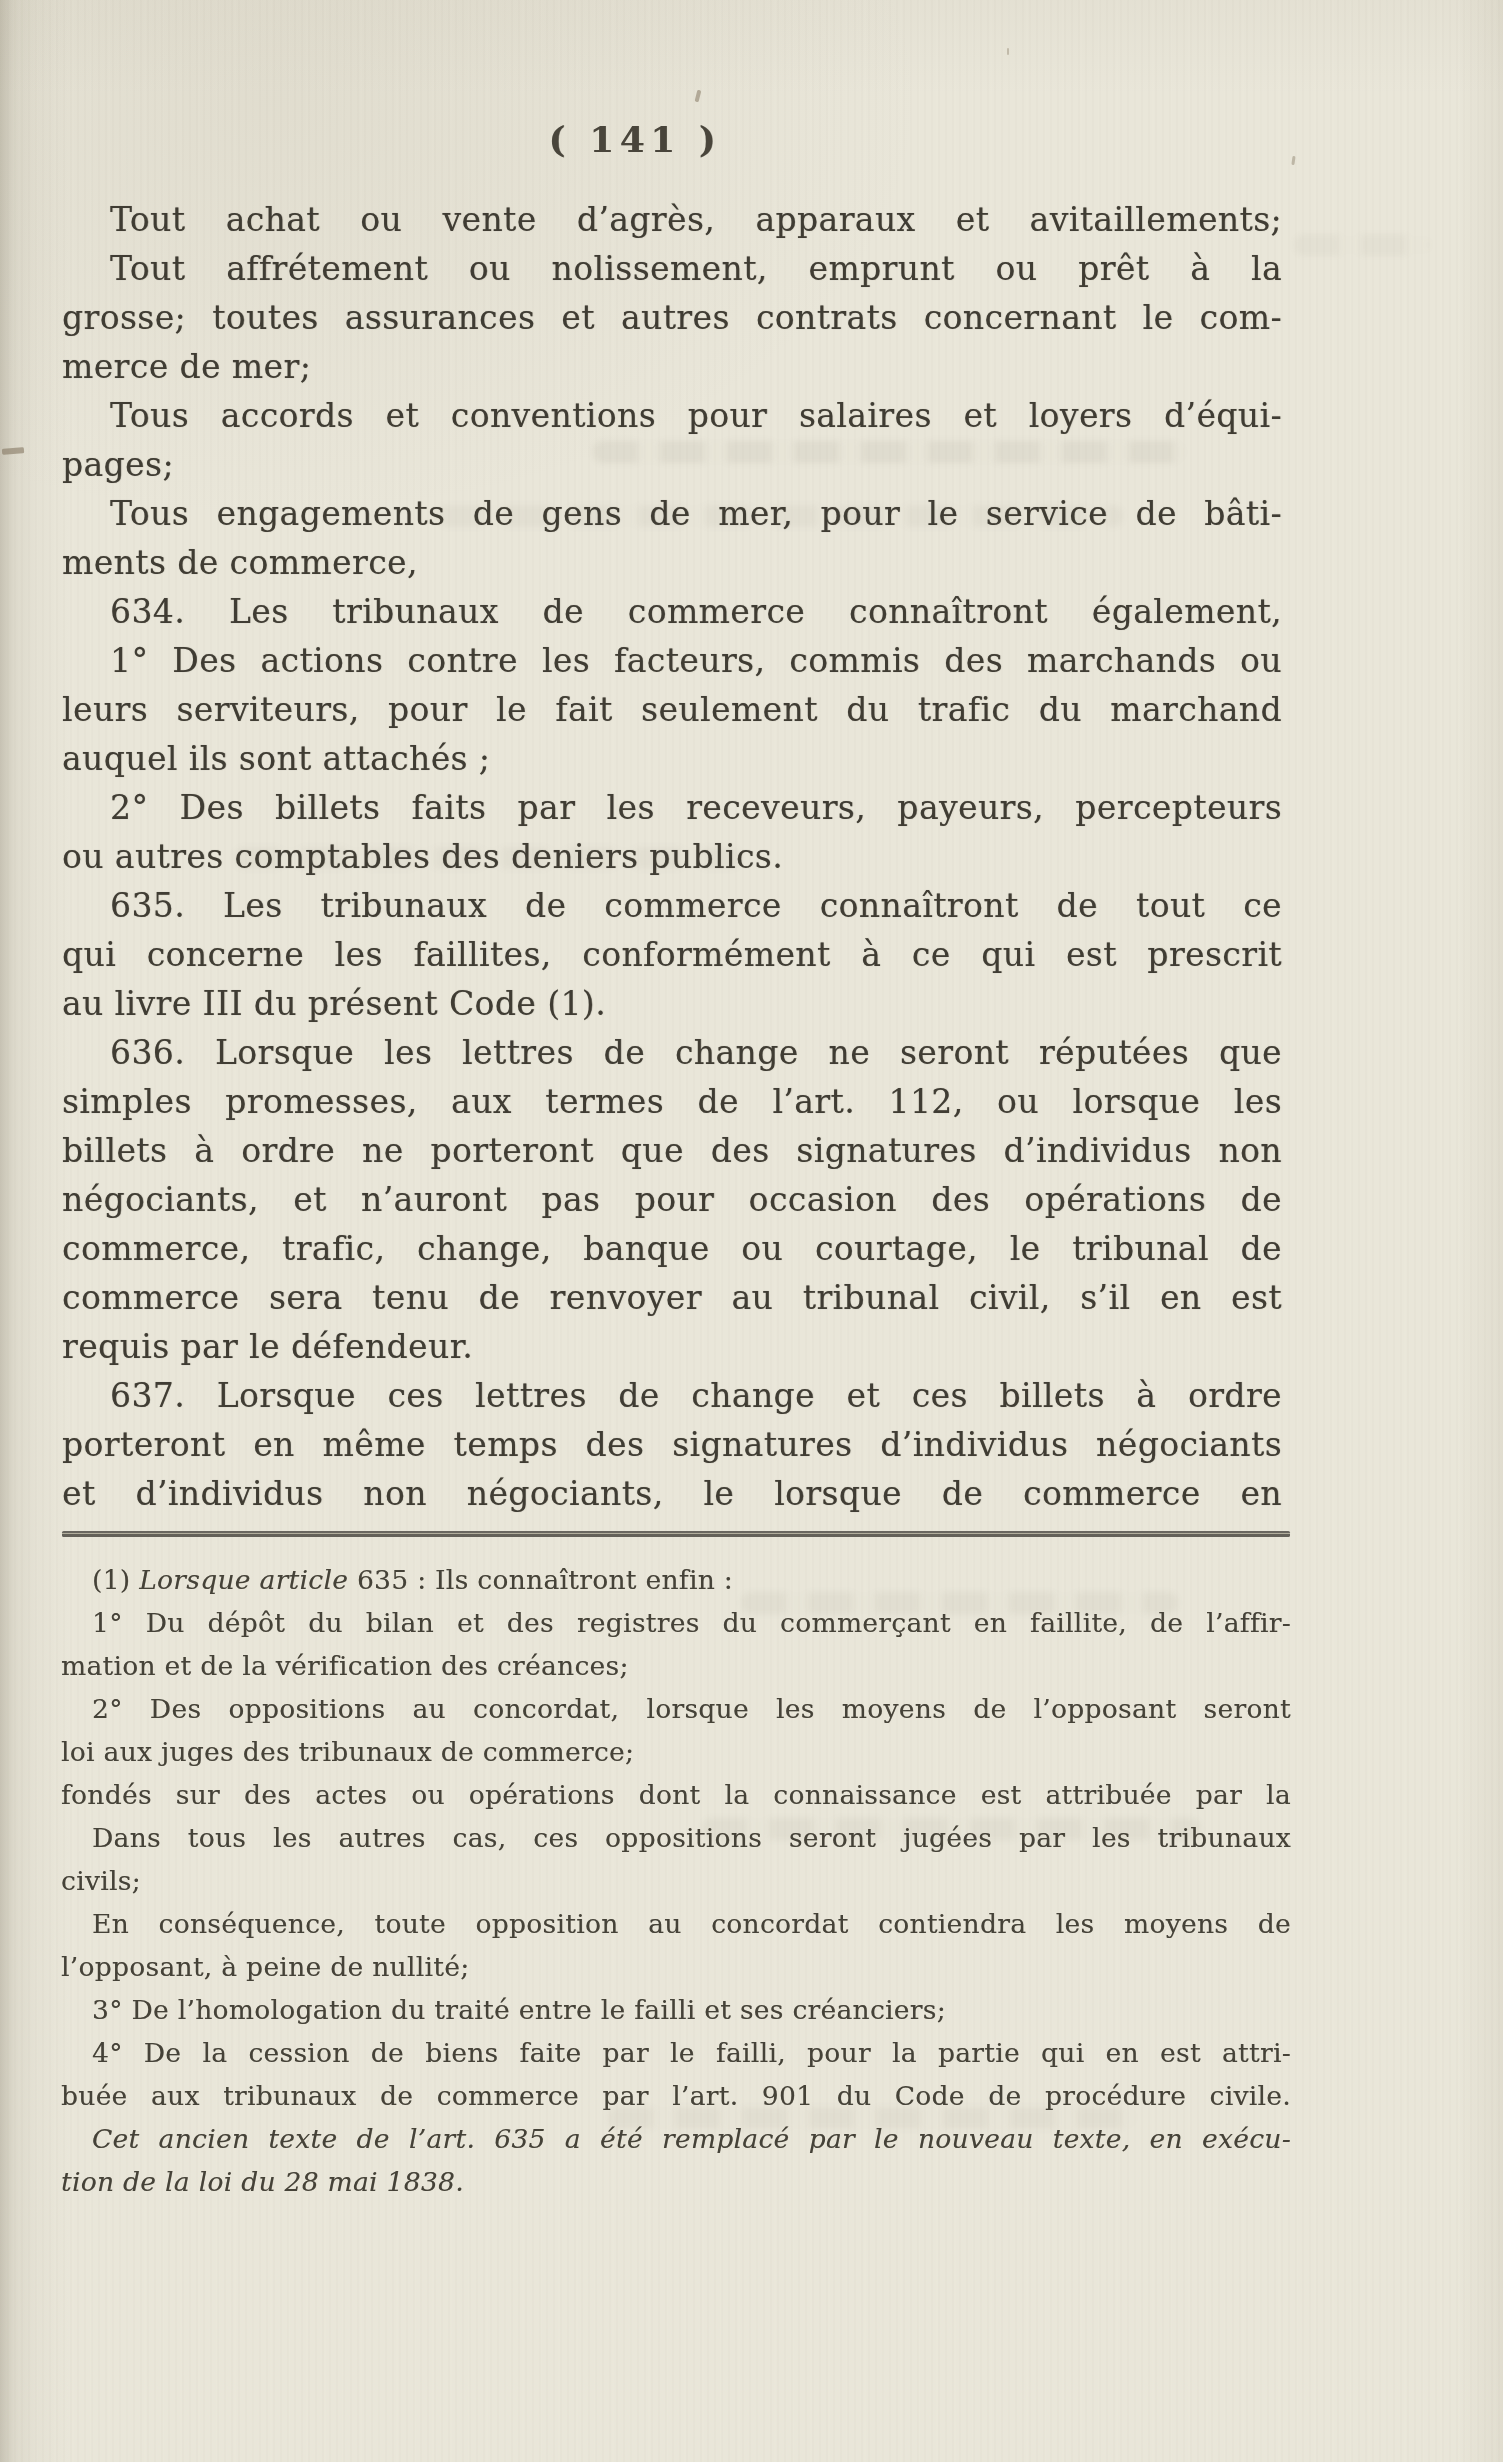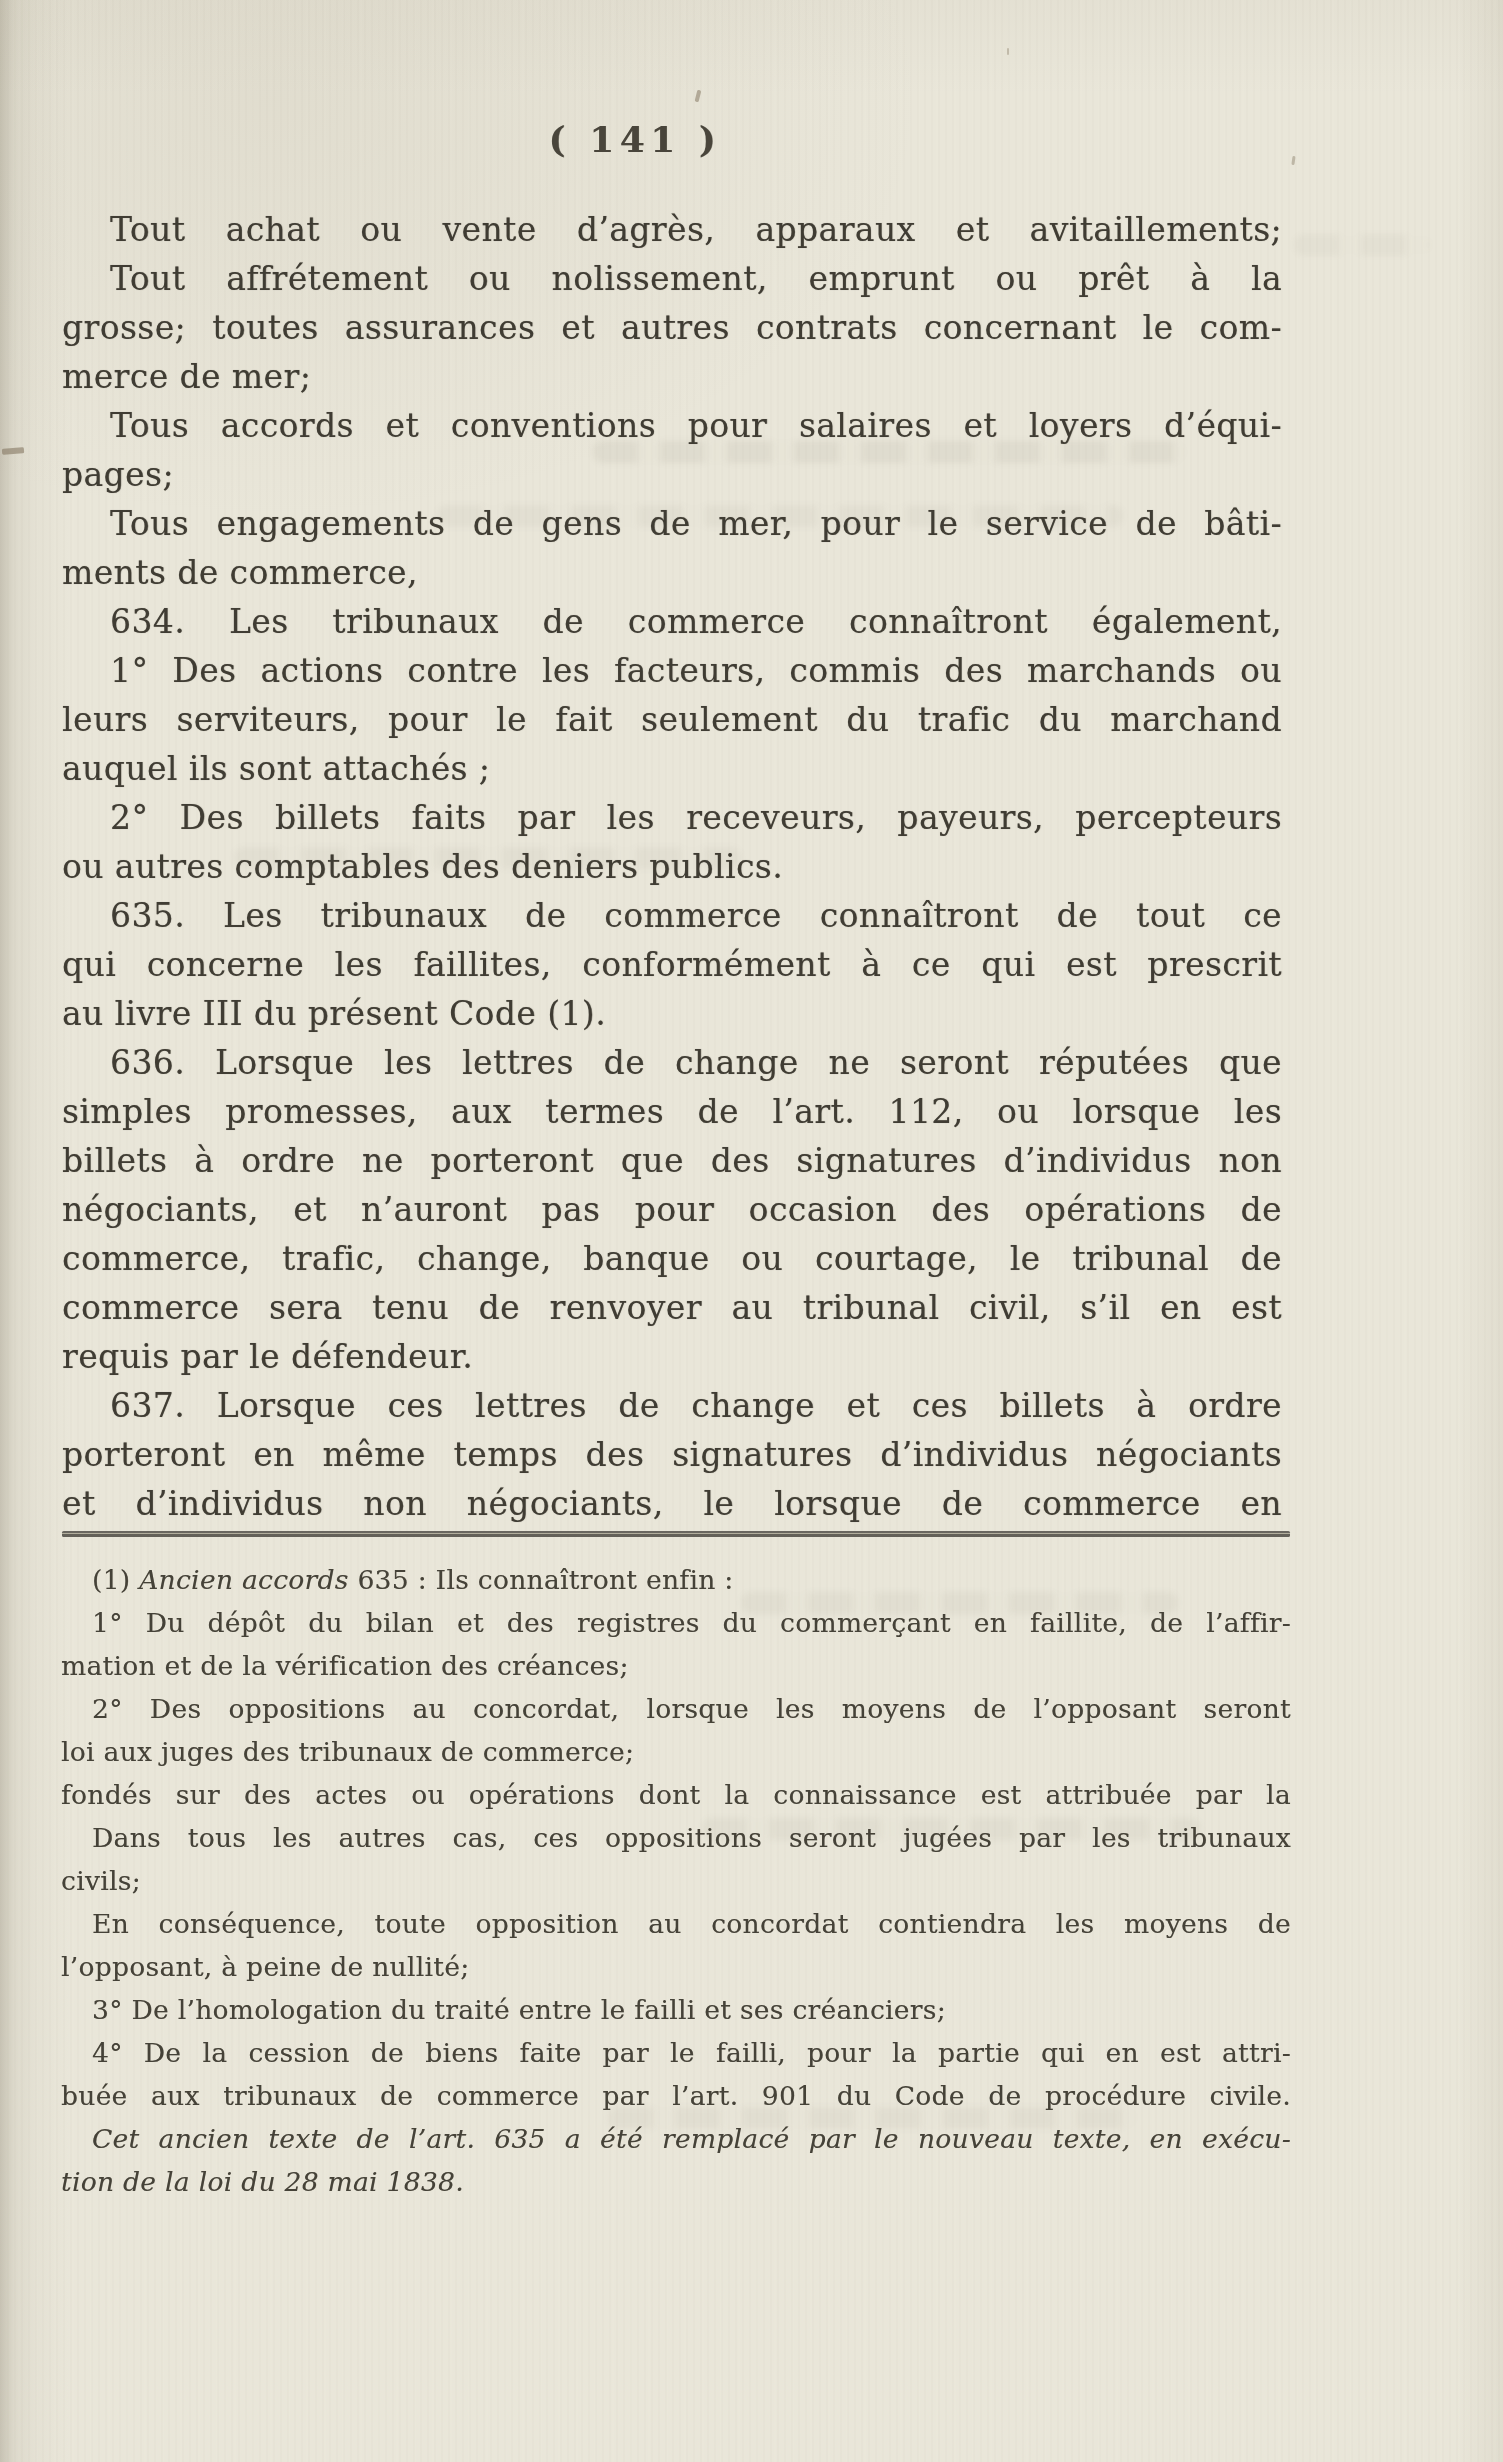--- a/index.html
+++ b/index.html
@@ -45,21 +45,20 @@
     font-weight: bold;
   }
   .pagenum-row .inner { position: relative; left: -37px; }
 
   .body-block {
     position: absolute; top: 195px; left: 62px; width: 1220px;
     font-size: 33px; line-height: 49px;
     color: rgba(56,53,45,0.92);
     letter-spacing: 0.4px;
     text-shadow: 0.3px 0.4px 0.7px rgba(60,56,46,0.50);
-    margin-top: 10px;
   }
   .line {
     white-space: nowrap;
     text-align: justify;
     text-align-last: justify;
     height: 49px; overflow: visible;
   }
   .line.end { text-align-last: left; }
   .line.indent { padding-left: 48px; }
 
@@ -136,21 +135,21 @@
   <div class="line end">requis par le défendeur.</div>
   <div class="line indent">637. Lorsque ces lettres de change et ces billets à ordre</div>
   <div class="line">porteront en même temps des signatures d’individus négociants</div>
   <div class="line">et d’individus non négociants, le lorsque de commerce en</div>
 </div>
 
 <div class="fn-separator"></div>
 
 <div class="footnote-block">
   <div class="fline end indent">
-    <span>(1) </span><span class="italic">Ancien accords</span><span> 635 : Ils connaîtront enfin :</span>
+    <span>(1) </span><span class="italic">Lorsque article</span><span> 635 : Ils connaîtront enfin :</span>
   </div>
   <div class="fline indent">1° Du dépôt du bilan et des registres du commerçant en faillite, de l’affir-</div>
   <div class="fline end">mation et de la vérification des créances;</div>
   <div class="fline indent">2° Des oppositions au concordat, lorsque les moyens de l’opposant seront</div>
   <div class="fline end">loi aux juges des tribunaux de commerce;</div>
   <div class="fline">fondés sur des actes ou opérations dont la connaissance est attribuée par la</div>
   <div class="fline indent">Dans tous les autres cas, ces oppositions seront jugées par les tribunaux</div>
   <div class="fline end">civils;</div>
   <div class="fline indent">En conséquence, toute opposition au concordat contiendra les moyens de</div>
   <div class="fline end">l’opposant, à peine de nullité;</div>

